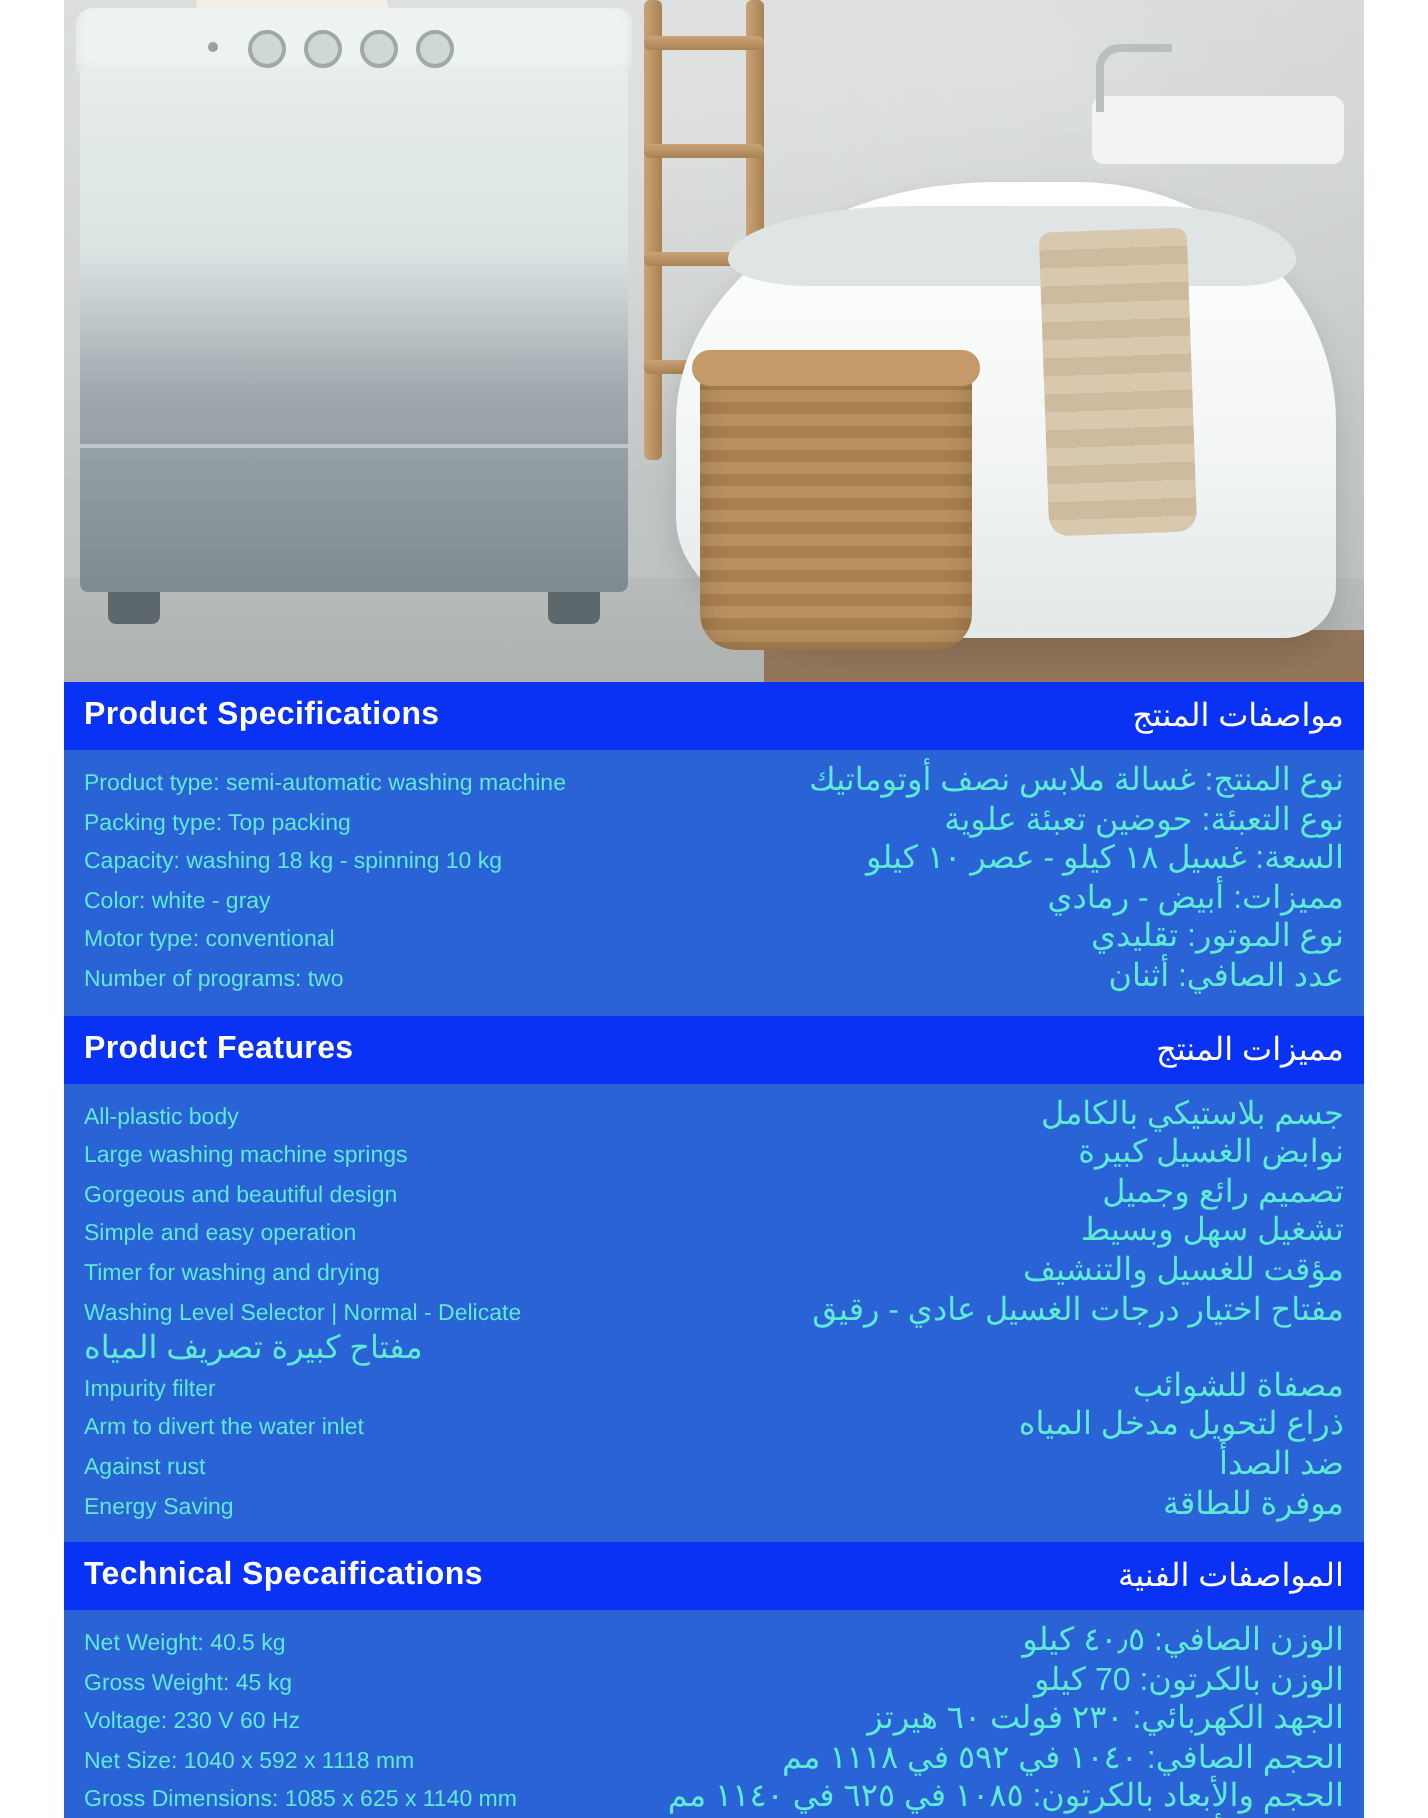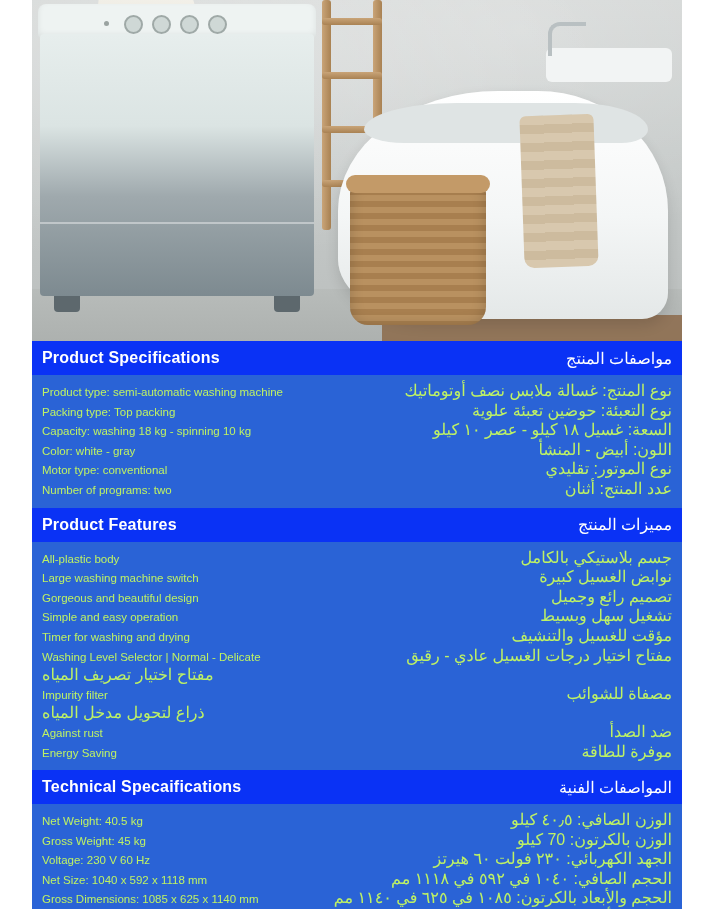--- a/index.html
+++ b/index.html
@@ -242,21 +242,21 @@
     font-size: 16px;
     font-weight: normal;
     direction: rtl;
   }
 
   
   .block {
     margin: 0 auto;
     width: 650px;
     background: #2360d8;
-    color: #bef264;
+    color: #5eead4;
     box-sizing: border-box;
     padding: 6px 10px 8px 10px;
   }
   .block.specs { background: #2a63d6; }
   .block.features { background: #2a63d6; }
   .block.tech { background: #2a63d6; }
   .row {
     display: flex;
     align-items: baseline;
     justify-content: space-between;
@@ -338,69 +338,70 @@
     <div class="row">
       <span class="en">Packing type: Top packing</span>
       <span class="ar">نوع التعبئة: حوضين تعبئة علوية</span>
     </div>
     <div class="row">
       <span class="en">Capacity: washing 18 kg - spinning 10 kg</span>
       <span class="ar">السعة: غسيل ١٨ كيلو - عصر ١٠ كيلو</span>
     </div>
     <div class="row">
       <span class="en">Color: white - gray</span>
-      <span class="ar">اللون: أبيض - المنشأ</span>
+      <span class="ar">مميزات: أبيض - رمادي</span>
     </div>
     <div class="row">
       <span class="en">Motor type: conventional</span>
       <span class="ar">نوع الموتور: تقليدي</span>
     </div>
     <div class="row">
       <span class="en">Number of programs: two</span>
-      <span class="ar">عدد المنتج: أثنان</span>
+      <span class="ar">عدد الصافي: أثنان</span>
     </div>
   </div>
 
   <div class="bar">
     <span class="en">Product Features</span>
     <span class="ar">مميزات المنتج</span>
   </div>
   <div class="block features gap-top">
     <div class="row">
       <span class="en">All-plastic body</span>
       <span class="ar">جسم بلاستيكي بالكامل</span>
     </div>
     <div class="row">
-      <span class="en">Large washing machine switch</span>
+      <span class="en">Large washing machine springs</span>
       <span class="ar">نوابض الغسيل كبيرة</span>
     </div>
     <div class="row">
       <span class="en">Gorgeous and beautiful design</span>
       <span class="ar">تصميم رائع وجميل</span>
     </div>
     <div class="row">
       <span class="en">Simple and easy operation</span>
       <span class="ar">تشغيل سهل وبسيط</span>
     </div>
     <div class="row">
       <span class="en">Timer for washing and drying</span>
       <span class="ar">مؤقت للغسيل والتنشيف</span>
     </div>
     <div class="row">
       <span class="en">Washing Level Selector | Normal - Delicate</span>
       <span class="ar">مفتاح اختيار درجات الغسيل عادي - رقيق</span>
     </div>
     <div class="row">
-      <span class="ar">مفتاح اختيار تصريف المياه</span>
+      <span class="ar">مفتاح كبيرة تصريف المياه</span>
     </div>
     <div class="row">
       <span class="en">Impurity filter</span>
       <span class="ar">مصفاة للشوائب</span>
     </div>
     <div class="row">
+      <span class="en">Arm to divert the water inlet</span>
       <span class="ar">ذراع لتحويل مدخل المياه</span>
     </div>
     <div class="row">
       <span class="en">Against rust</span>
       <span class="ar">ضد الصدأ</span>
     </div>
     <div class="row">
       <span class="en">Energy Saving</span>
       <span class="ar">موفرة للطاقة</span>
     </div>

